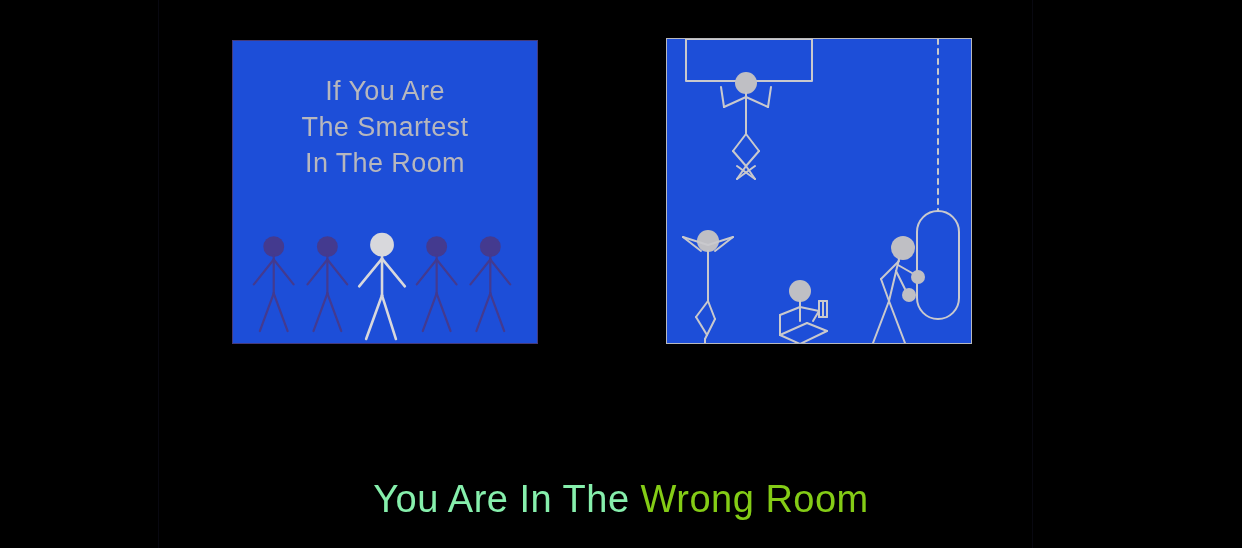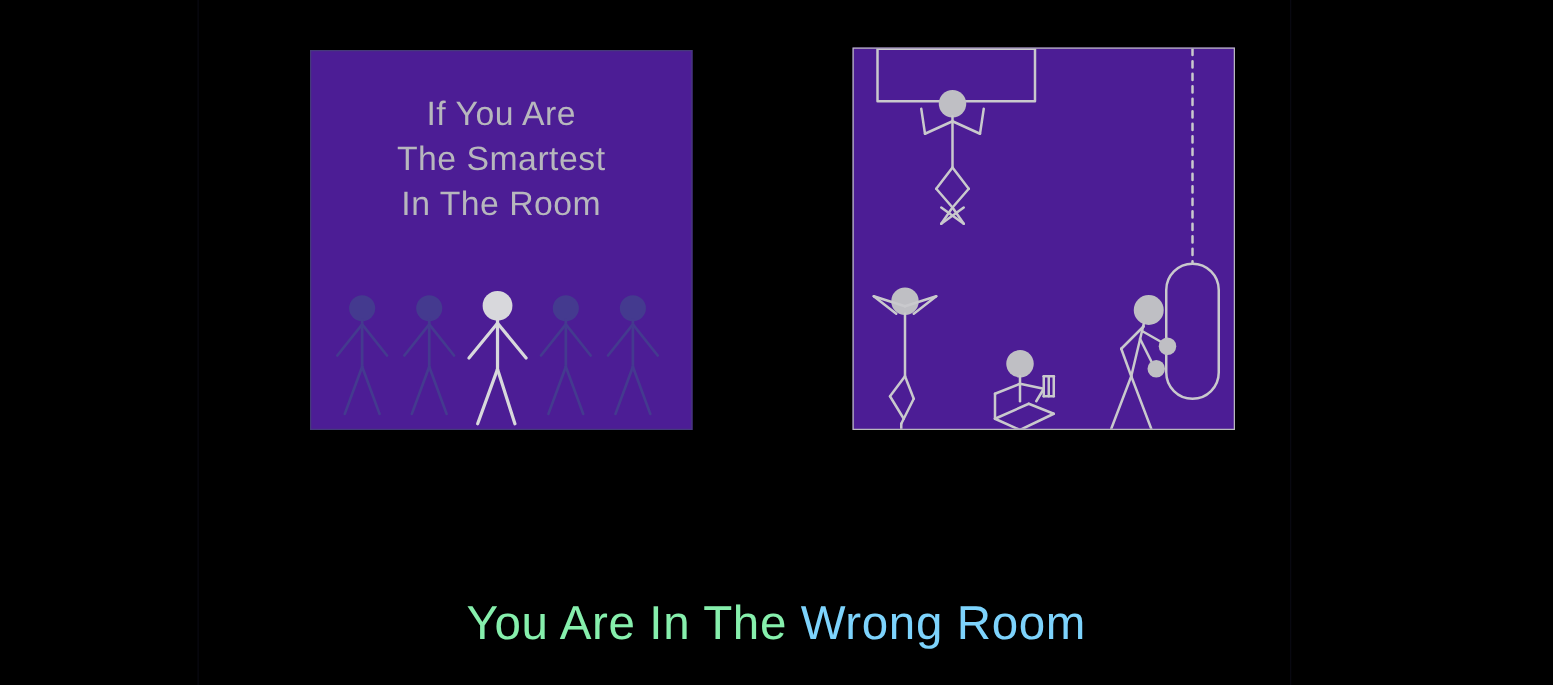--- a/index.html
+++ b/index.html
@@ -33,22 +33,21 @@
     background: #080810;
     pointer-events: none;
   }
   .seam.left  { left: 158px; }
   .seam.right { left: 1032px; }
 
   
   .panel {
     position: absolute;
     box-sizing: border-box;
-    background: #4c1d95;
-    margin-left: 16px;
+    background: #1d4ed8;
   }
 
   #panel-left {
     left: 232px;
     top: 40px;
     width: 306px;
     height: 304px;
     border: 1px solid #453a7a;
   }
 
@@ -90,21 +89,21 @@
     left: 0;
     top: 476px;
     width: 1242px;
     text-align: center;
     font-size: 38px;
     line-height: 46px;
     letter-spacing: 0.5px;
     white-space: nowrap;
   }
   #tagline .plain     { color: #86efac; }
-  #tagline .highlight { color: #7dd3fc; }
+  #tagline .highlight { color: #84cc16; }
 </style>
 </head>
 <body>
 
 <div id="stage">
 
   <div class="seam left"></div>
   <div class="seam right"></div>
 
   <div class="panel" id="panel-left">

